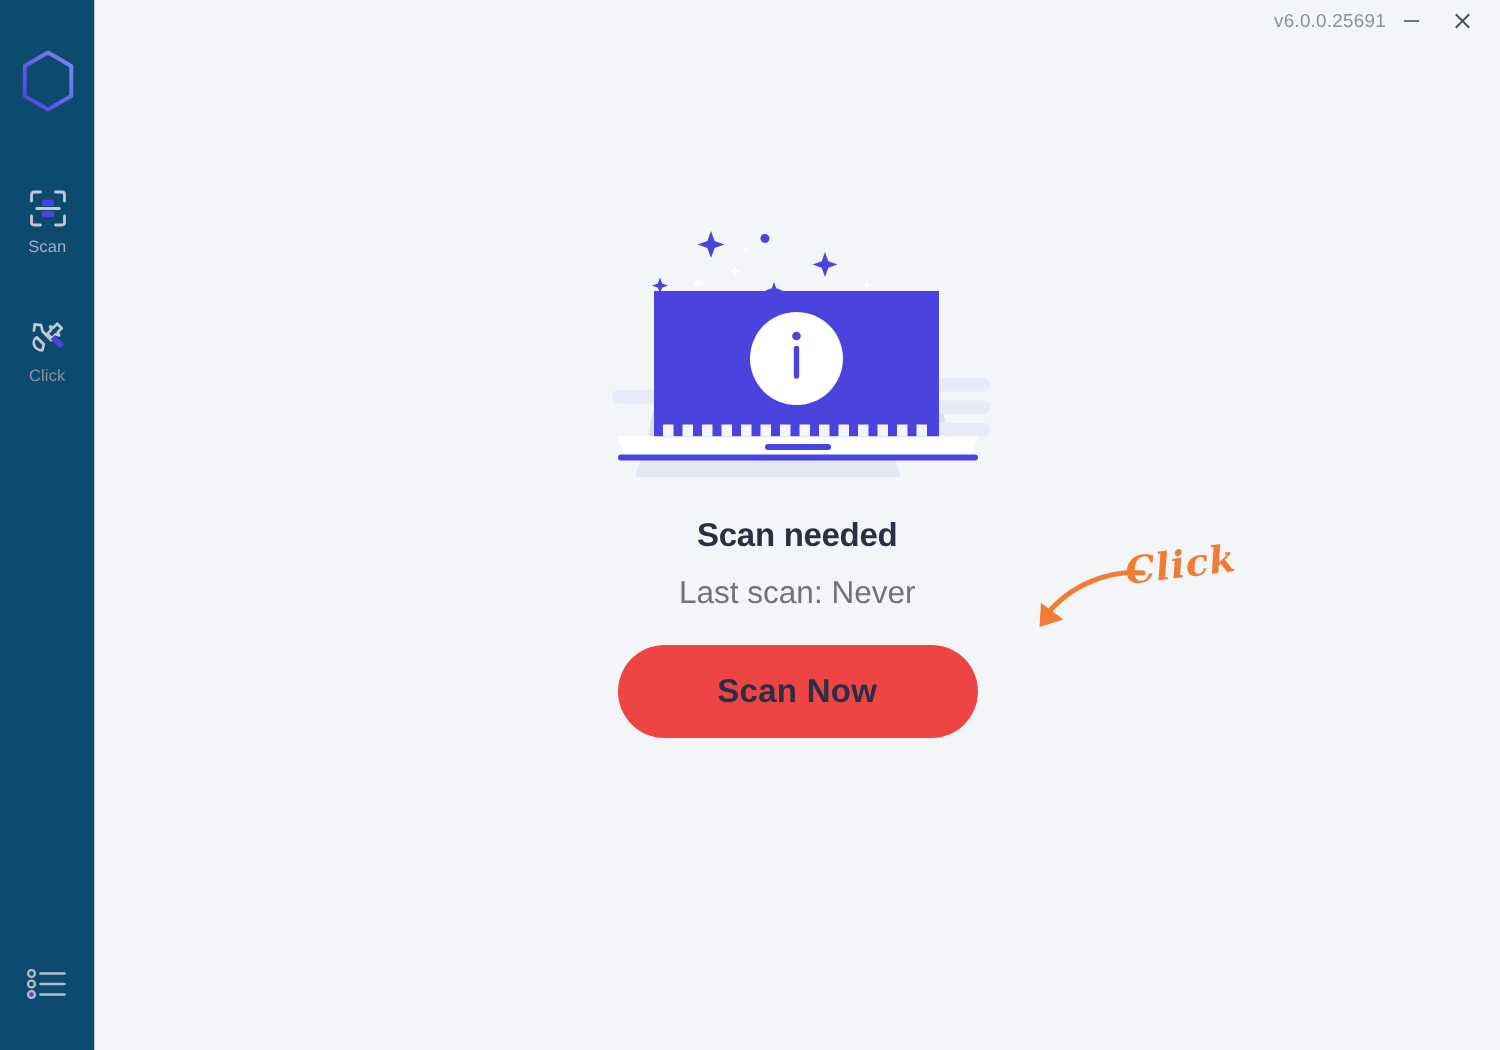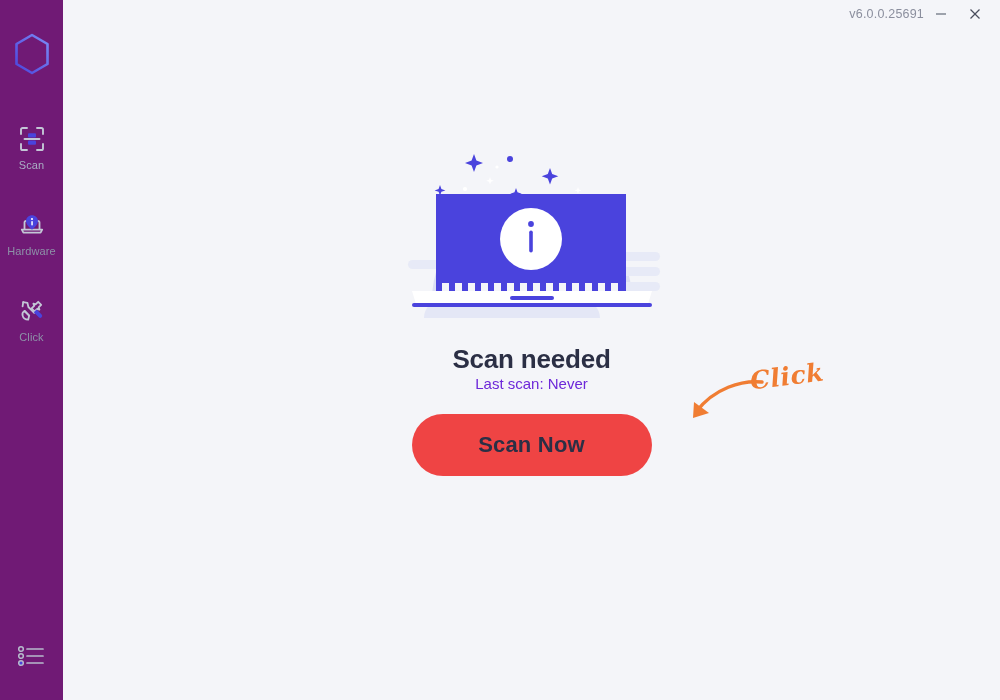--- a/index.html
+++ b/index.html
@@ -12,21 +12,21 @@
   .app {
     position: relative;
     width: 1000px; height: 700px;
     display: flex;
     background: #f4f5f9;
   }
 
   
   .sidebar {
     width: 63px; height: 700px;
-    background: #701a75;
+    background: #0c4a6e;
     flex: 0 0 63px;
     position: relative;
     display: flex;
     flex-direction: column;
     align-items: center;
   }
   .logo {
     margin-top: 32px;
     width: 40px; height: 44px;
     display: flex; align-items: center; justify-content: center;
@@ -109,29 +109,29 @@
     flex-direction: column;
     align-items: center;
   }
   .illustration {
     margin-top: 104px;
     width: 260px; height: 190px;
     position: relative;
   }
   .headline {
     margin-top: 22px;
-    font-size: 26px;
+    font-size: 22px;
     font-weight: bold;
     color: #2b2f45;
     letter-spacing: -.2px;
   }
   .subline {
-    margin-top: 0;
-    font-size: 15px;
-    color: #6d28d9;
+    margin-top: 14px;
+    font-size: 21px;
+    color: #737373;
   }
   .scan-btn {
     margin-top: 22px;
     width: 240px; height: 62px;
     border-radius: 31px;
     background: #ef4444;
     border: none;
     color: #2b2f45;
     font-size: 22px;
     font-weight: bold;
@@ -201,34 +201,20 @@
             </g>
             <rect x="10" y="8.2" width="8" height="4.2" rx="1" fill="#4a43dd"></rect>
             <line x1="6.5" y1="14" x2="21.5" y2="14" stroke="#c3c7d6" stroke-width="1.9" stroke-linecap="round"></line>
             <rect x="10" y="15.6" width="8" height="4.2" rx="1" fill="#4a43dd"></rect>
           </svg>
         </span>
         <span class="nav-label">Scan</span>
       </div>
 
 
-      <div class="nav-item">
-        <span class="nav-icon">
-          <svg width="28" height="28" viewBox="0 0 28 28">
-            <g fill="none" stroke="#c3c7d6" stroke-width="1.8" stroke-linejoin="round" stroke-linecap="round">
-              <path d="M6.5 18 V11.5 A1.6 1.6 0 0 1 8.1 9.9 H19.9 A1.6 1.6 0 0 1 21.5 11.5 V18"></path>
-              <path d="M3.8 18.6 H24.2 L22.6 21.6 H5.4 Z"></path>
-            </g>
-            <path d="M14 4.2 c3.3 0 6 2.6 6 5.9 c0 3.6 -4.2 7.2 -6 8.6 c-1.8 -1.4 -6 -5 -6 -8.6 c0 -3.3 2.7 -5.9 6 -5.9 z" fill="#4a43dd"></path>
-            <circle cx="14" cy="8" r="1.1" fill="#ffffff"></circle>
-            <rect x="13.3" y="10" width="1.5" height="4.4" rx=".7" fill="#ffffff"></rect>
-          </svg>
-        </span>
-        <span class="nav-label">Hardware</span>
-      </div>
 
       <div class="nav-item">
         <span class="nav-icon">
           <svg width="28" height="28" viewBox="0 0 28 28">
             <g fill="none" stroke="#c3c7d6" stroke-width="1.8" stroke-linecap="round" stroke-linejoin="round">
               <path d="M5.2 5.2 L9.4 5.8 L10.4 10 L16.2 15.8"></path>
               <path d="M4.6 9.4 L5.2 5.2"></path>
               <path d="M10.2 22.6 C7.6 22.6 5.2 21 4.6 18.6 C4.1 16.6 5 14.7 6.6 14 L11.2 18.6 C10.8 20 10.6 21.4 10.2 22.6 Z"></path>
               <path d="M6.6 14 L11.2 18.6"></path>
             </g>

